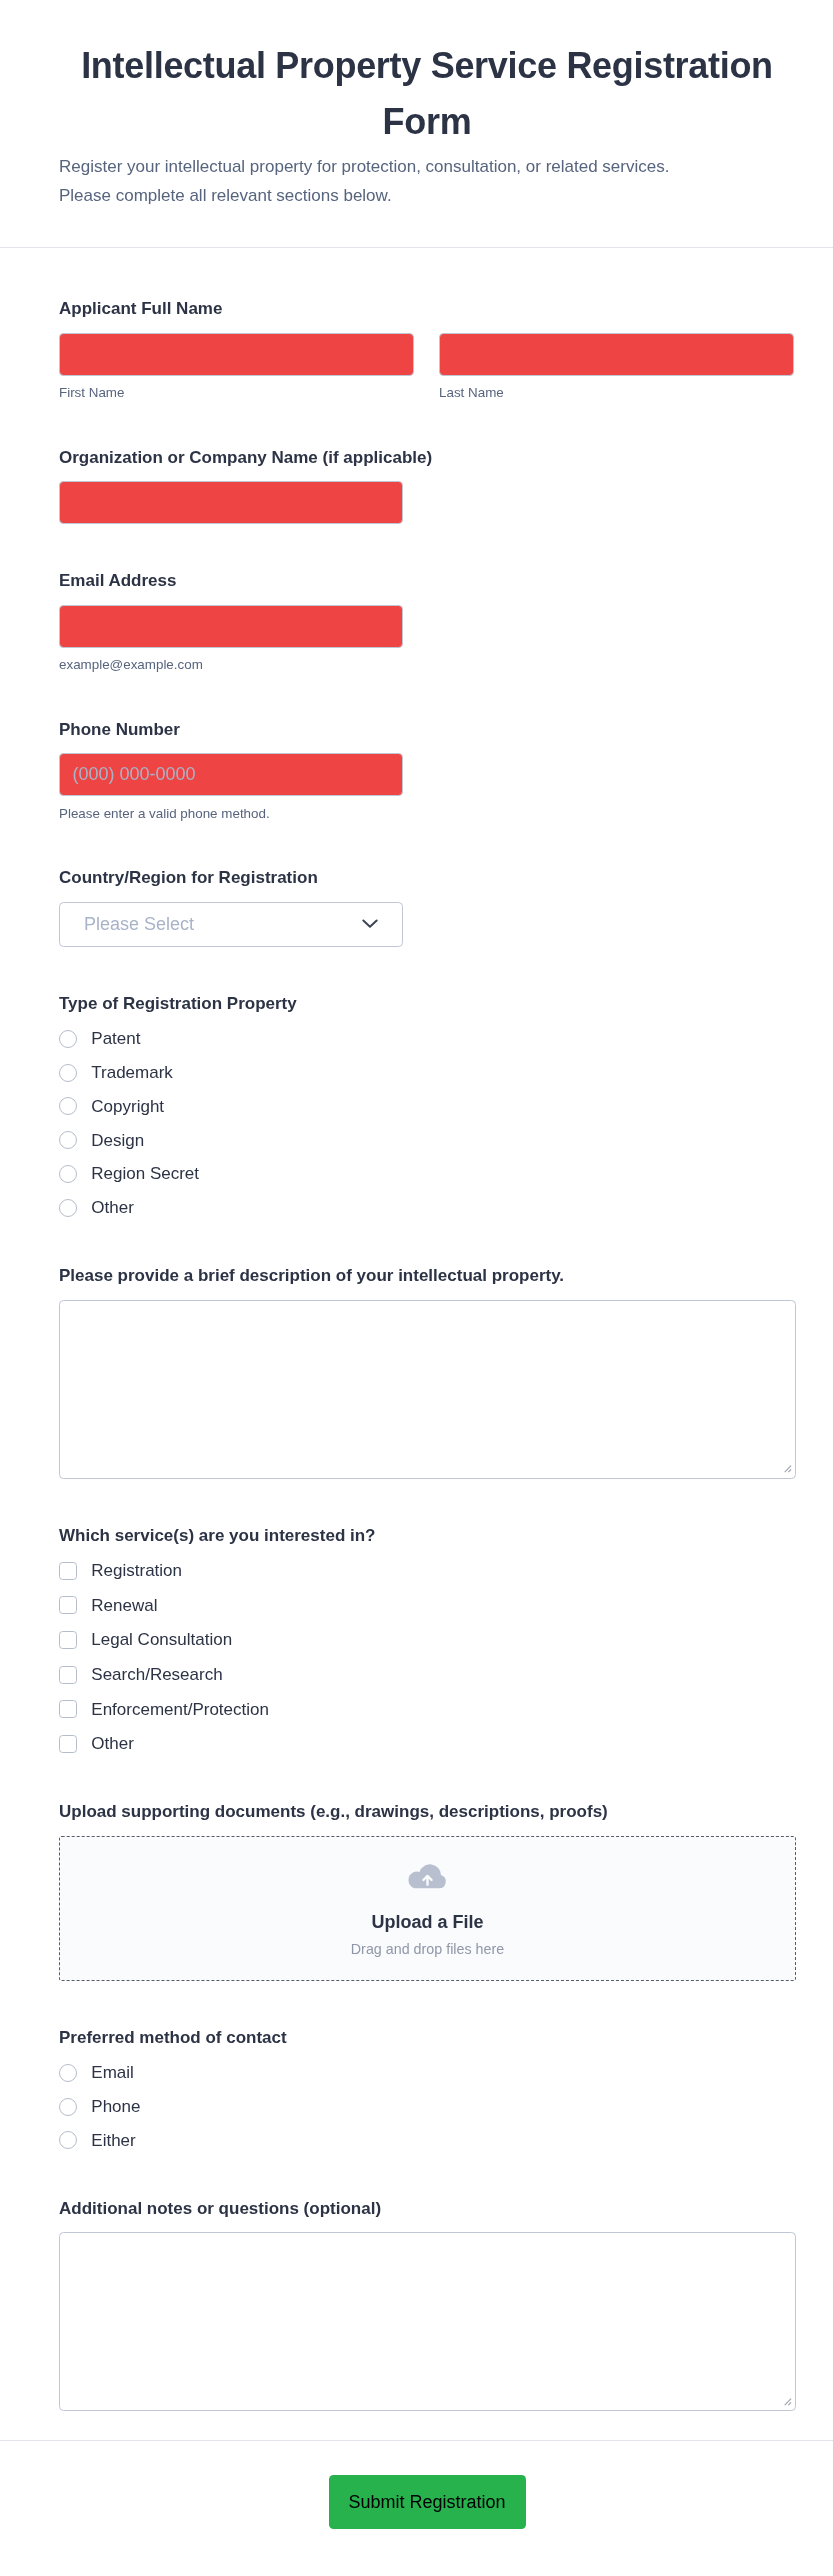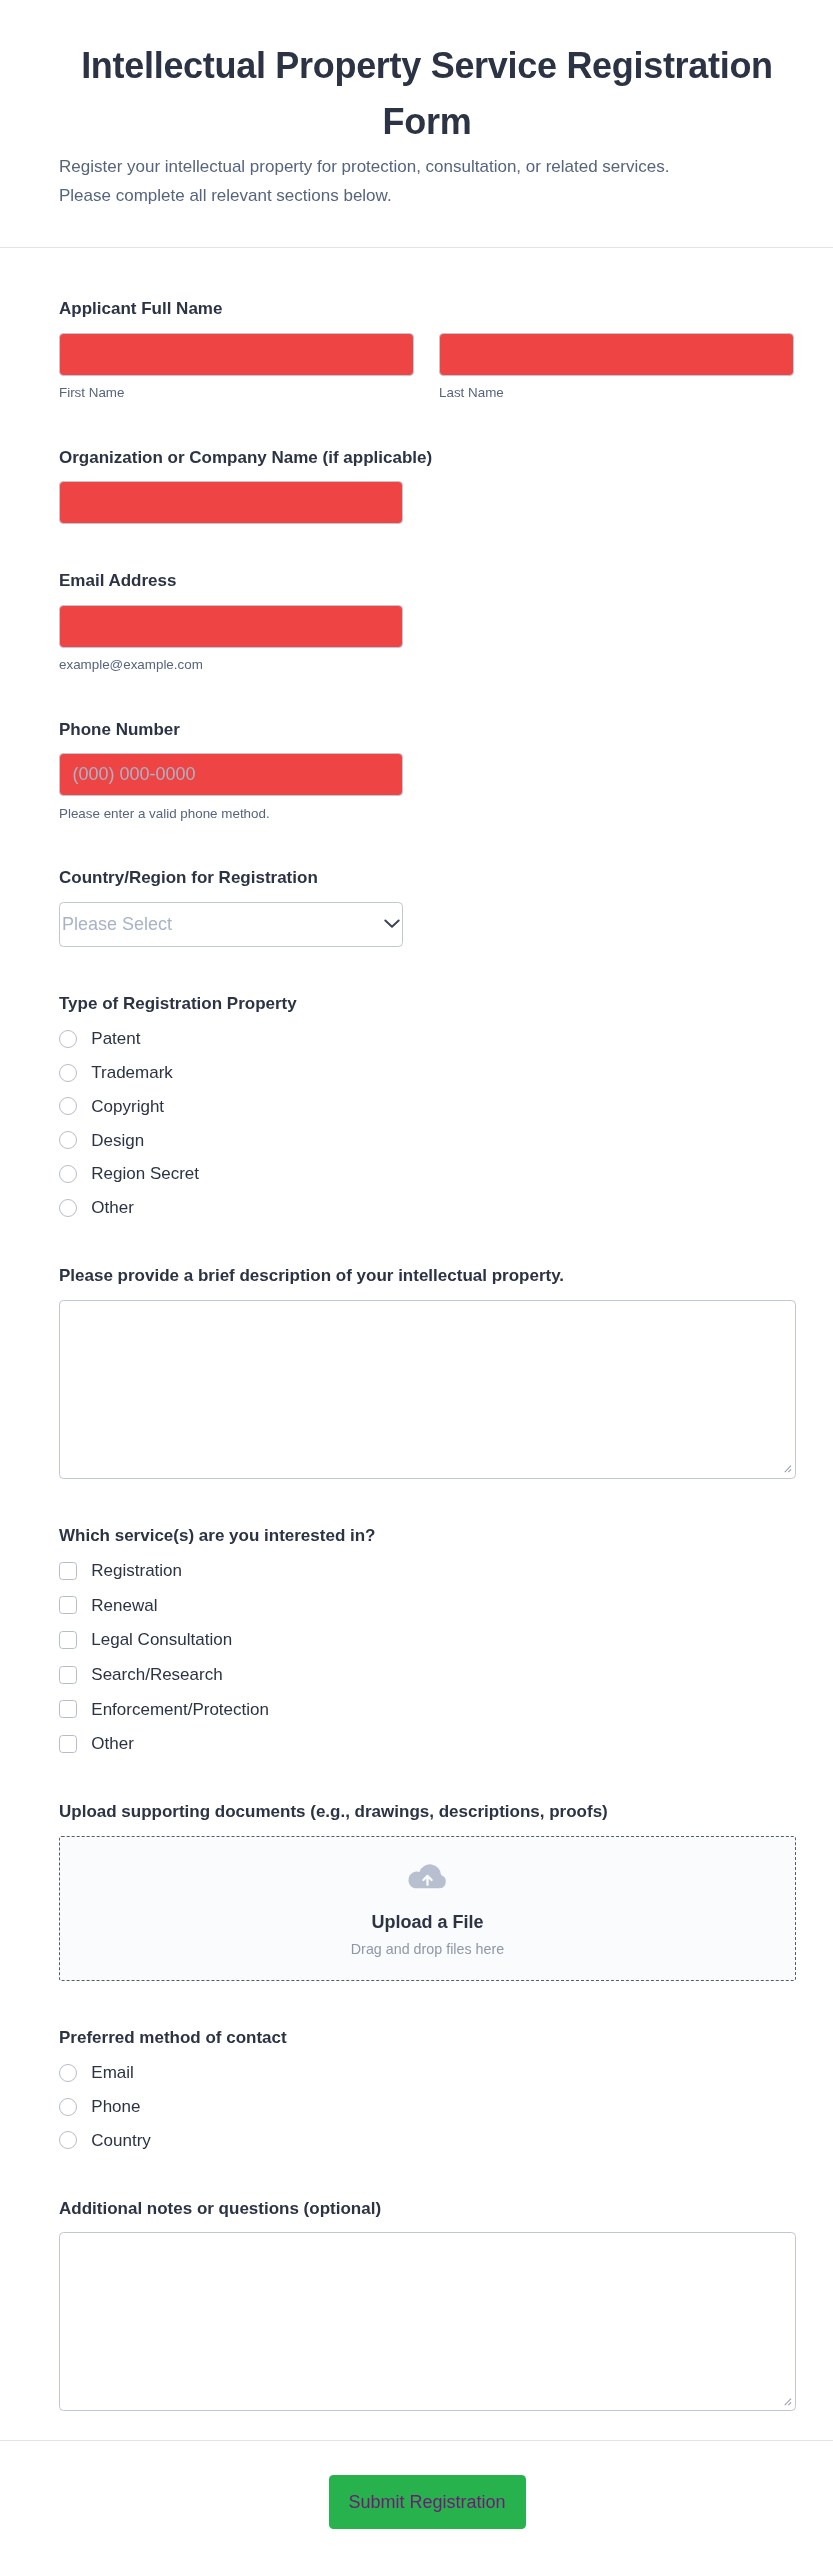--- a/index.html
+++ b/index.html
@@ -42,21 +42,21 @@
     padding:0 12.5px;outline:none;
   }
   .col .text-input{width:100%;}
   .text-input::placeholder{color:#a9b3c7;opacity:1;}
   .sublabel{font-size:13.4px;line-height:14.3px;color:#57647e;margin-top:10.8px;}
   
   .select{
     box-sizing:border-box;width:344px;height:45px;
     border:0.9px solid #bfc6d4;border-radius:4.5px;background:#fff;
     display:flex;align-items:center;justify-content:space-between;
-    padding:0 2px;cursor:pointer;
+    padding:0 24px;cursor:pointer;
   }
   .select-value{font-size:18px;color:#a9b3c7;}
   
   .option-row{display:flex;align-items:center;cursor:pointer;}
   .radio-row{margin-bottom:10.8px;}
   .check-row{margin-bottom:11.6px;}
   .option-row:last-child{margin-bottom:0;}
   .radio{
     box-sizing:border-box;width:18px;height:18px;border-radius:50%;
     border:0.9px solid #b6bdca;background:#fff;flex:0 0 18px;
@@ -81,21 +81,21 @@
     border:0.9px dashed #565d69;border-radius:2.7px;background:#fafbfd;
     display:flex;flex-direction:column;align-items:center;justify-content:center;
     cursor:pointer;
   }
   .upload-title{font-size:18px;font-weight:700;color:#2c3345;margin-top:19px;}
   .upload-hint{font-size:14.3px;color:#8f97a8;margin-top:8px;}
   
   .footer{padding:34px 38px 0 59px;text-align:center;}
   .submit-btn{
     display:inline-block;box-sizing:border-box;height:54px;
-    background:#27b24e;color:#701a75;border:none;border-radius:4.5px;
+    background:#27b24e;color:#000000;border:none;border-radius:4.5px;
     font-family:"Liberation Sans",sans-serif;font-size:18px;font-weight:400;
     padding:16px 16px;min-width:197px;cursor:pointer;
   }
 </style>
 </head>
 <body>
 
 <div class="page">
 
   <header class="header">
@@ -229,21 +229,21 @@
       <div class="option-row radio-row">
         <span class="radio"></span>
         <span class="option-label">Email</span>
       </div>
       <div class="option-row radio-row">
         <span class="radio"></span>
         <span class="option-label">Phone</span>
       </div>
       <div class="option-row radio-row">
         <span class="radio"></span>
-        <span class="option-label">Country</span>
+        <span class="option-label">Either</span>
       </div>
     </section>
 
     <section class="group">
       <div class="field-label">Additional notes or questions (optional)</div>
       <div class="textarea-wrap">
         <textarea style=""></textarea>
         <svg class="resize-handle" width="10" height="10" viewBox="0 0 11 11">
           <path d="M10 3L3 10 M10 7l-3 3" stroke="#98a0ae" stroke-width="1.2" fill="none"></path>
         </svg>

